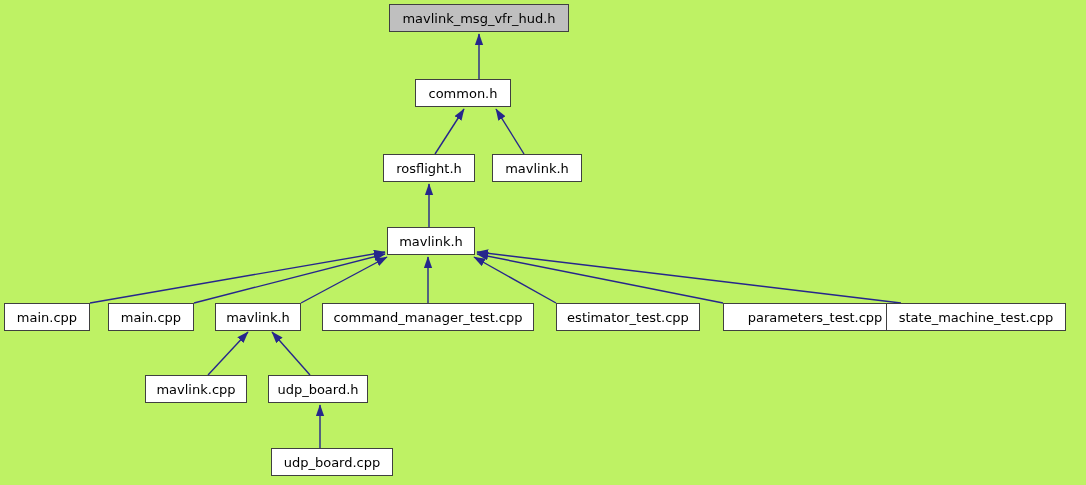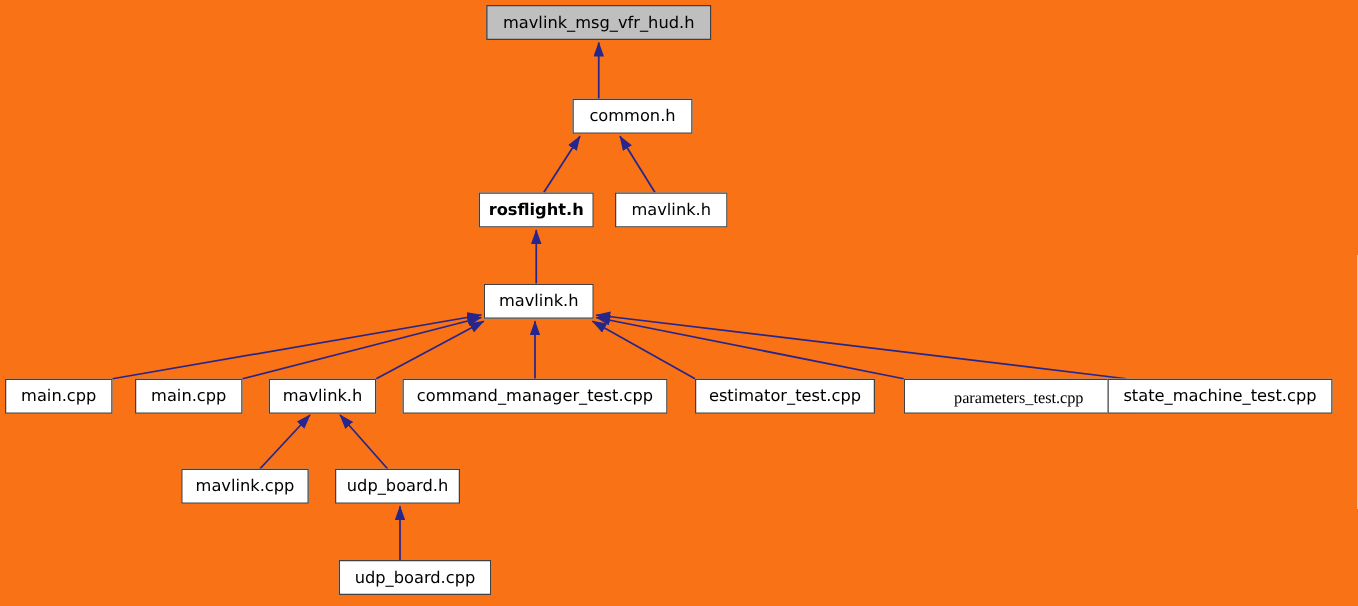--- a/index.html
+++ b/index.html
@@ -7,21 +7,21 @@
     padding: 0;
     background: #ffffff;
   }
   body {
     font-family: "DejaVu Sans", "Liberation Sans", sans-serif;
   }
   #graph-canvas {
     position: relative;
     width: 1086px;
     height: 485px;
-    background: #f97316;
+    background: #bef264;
     overflow: hidden;
   }
   #edge-layer {
     position: absolute;
     left: 0;
     top: 0;
     width: 1086px;
     height: 485px;
   }
   .node {
@@ -72,24 +72,24 @@
         <line x1="208" y1="375" x2="248" y2="332" stroke="#26268c" stroke-width="1.4" marker-end="url(#arrowhead)"></line>
         <line x1="310" y1="375" x2="272" y2="332" stroke="#26268c" stroke-width="1.4" marker-end="url(#arrowhead)"></line>
         <line x1="320" y1="448" x2="320" y2="405" stroke="#26268c" stroke-width="1.4" marker-end="url(#arrowhead)"></line>
       </g>
   </svg>
 
   <div id="nodes-group">
       <div class="node highlight" style="left: 389px; top: 4px; width: 180px; height: 28px;">
         <span class="node-label">mavlink_msg_vfr_hud.h</span>
       </div>
-      <div class="node" style="left: 458px; top: 79px; width: 96px; height: 28px;">
+      <div class="node" style="left: 415px; top: 79px; width: 96px; height: 28px;">
         <span class="node-label">common.h</span>
       </div>
-      <div class="node" style="left: 383px; top: 154px; width: 92px; height: 28px; font-weight: bold;">
+      <div class="node" style="left: 383px; top: 154px; width: 92px; height: 28px;">
         <span class="node-label">rosflight.h</span>
       </div>
       <div class="node" style="left: 492px; top: 154px; width: 90px; height: 28px;">
         <span class="node-label">mavlink.h</span>
       </div>
       <div class="node" style="left: 387px; top: 227px; width: 88px; height: 28px;">
         <span class="node-label">mavlink.h</span>
       </div>
       <div class="node" style="left: 4px; top: 303px; width: 86px; height: 28px;">
         <span class="node-label">main.cpp</span>
@@ -99,21 +99,21 @@
       </div>
       <div class="node" style="left: 215px; top: 303px; width: 86px; height: 28px;">
         <span class="node-label">mavlink.h</span>
       </div>
       <div class="node" style="left: 322px; top: 303px; width: 212px; height: 28px;">
         <span class="node-label">command_manager_test.cpp</span>
       </div>
       <div class="node" style="left: 556px; top: 303px; width: 144px; height: 28px; align-items: center;">
         <span class="node-label">estimator_test.cpp</span>
       </div>
-      <div class="node" style="left: 723px; top: 303px; width: 184px; height: 28px; font-family: Liberation Serif, serif;">
+      <div class="node" style="left: 723px; top: 303px; width: 184px; height: 28px;">
         <span class="node-label">parameters_test.cpp</span>
       </div>
       <div class="node" style="left: 886px; top: 303px; width: 180px; height: 28px;">
         <span class="node-label">state_machine_test.cpp</span>
       </div>
       <div class="node" style="left: 145px; top: 375px; width: 102px; height: 28px;">
         <span class="node-label">mavlink.cpp</span>
       </div>
       <div class="node" style="left: 268px; top: 375px; width: 100px; height: 28px;">
         <span class="node-label">udp_board.h</span>

